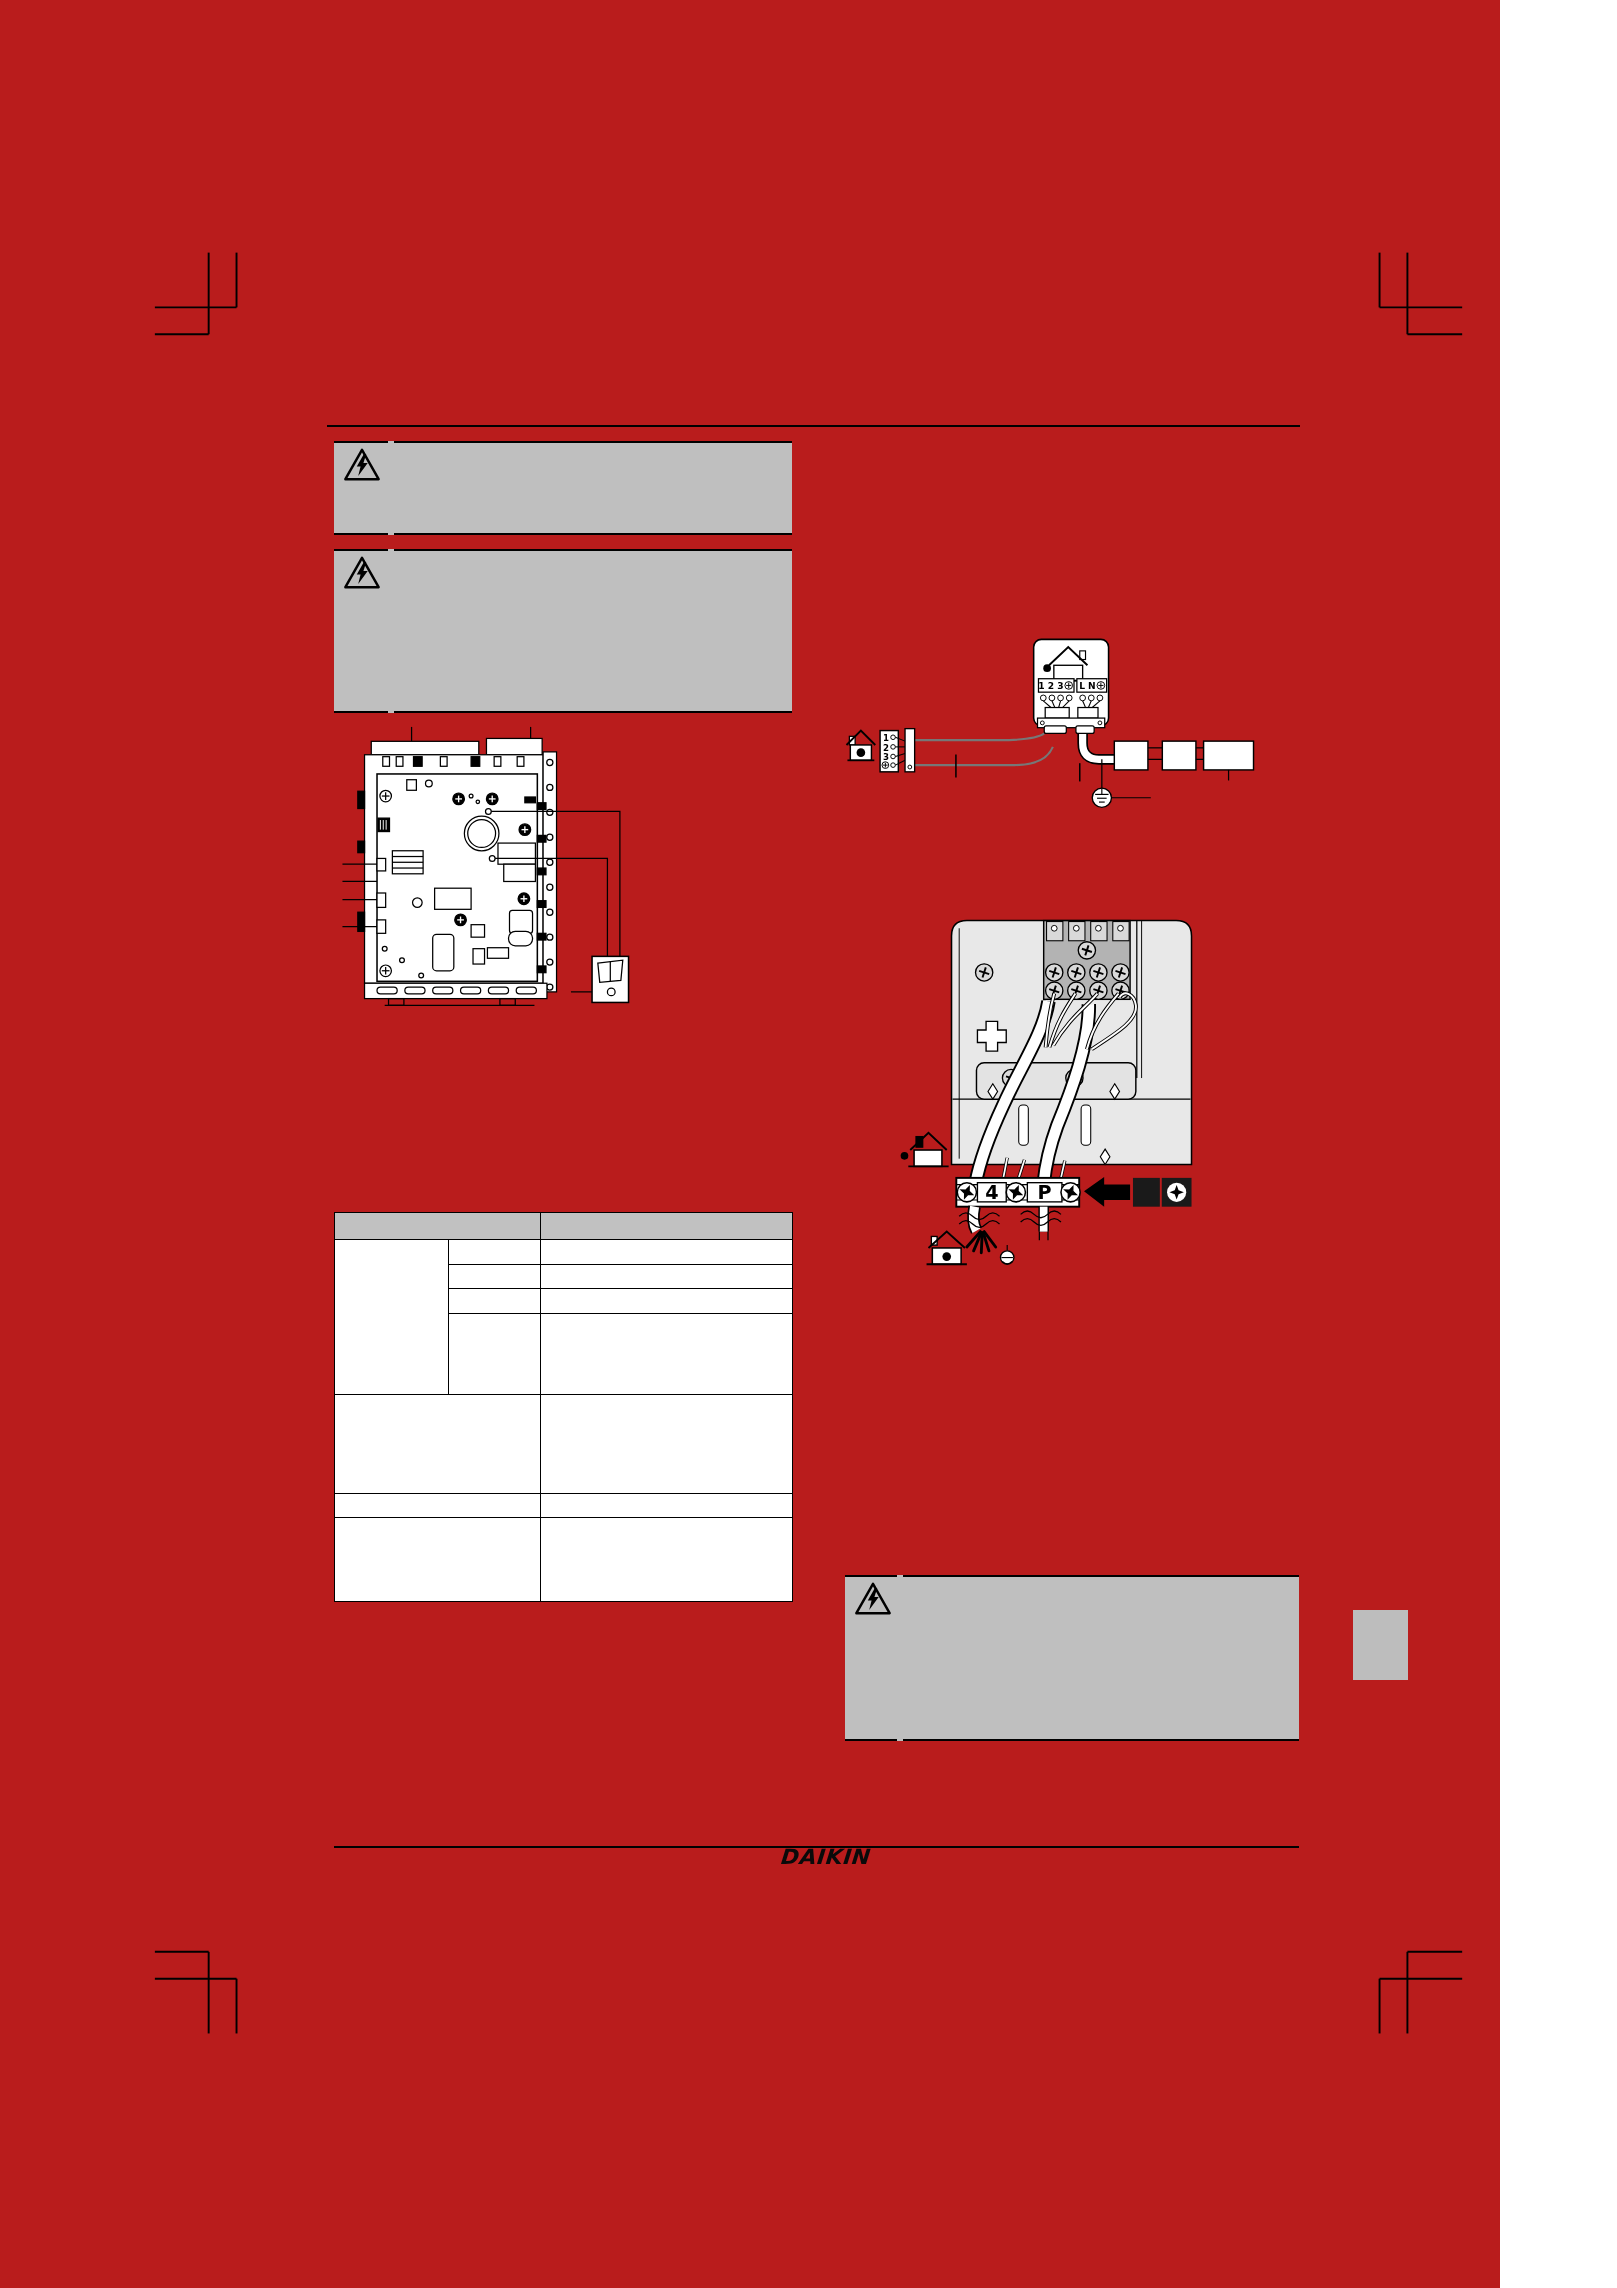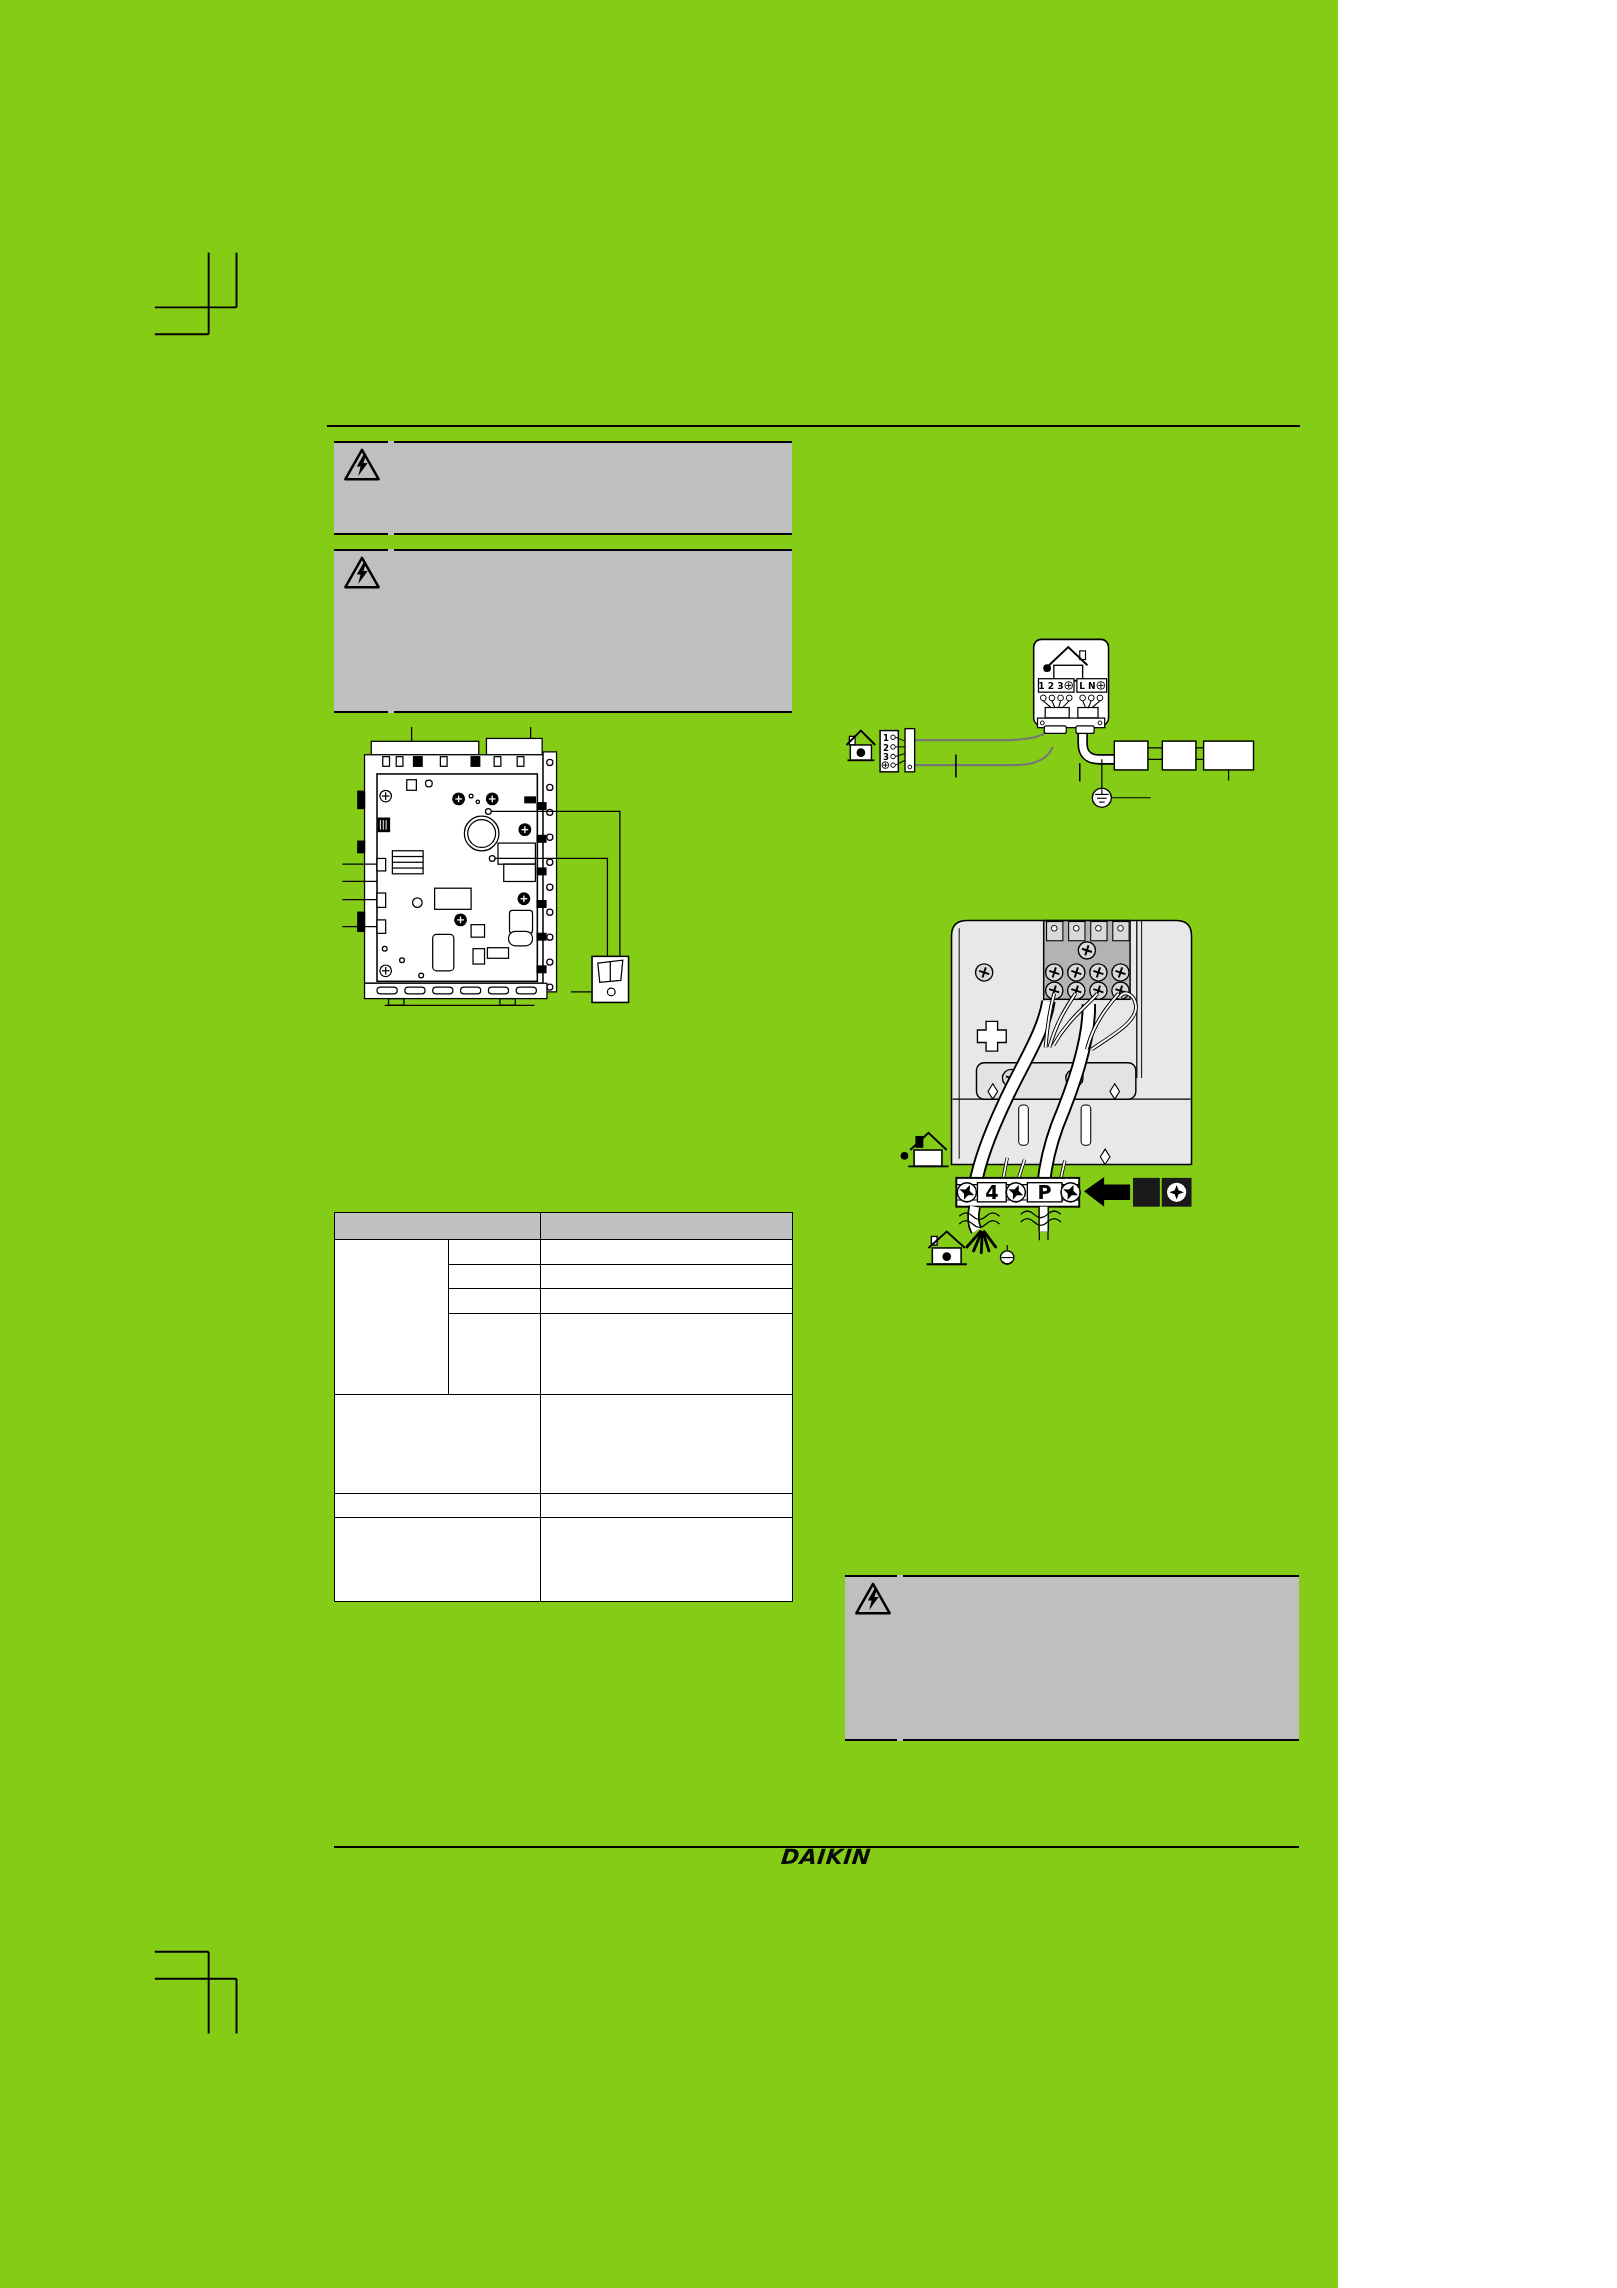--- a/index.html
+++ b/index.html
@@ -1,17 +1,17 @@
 <!DOCTYPE html>
 <html><head>
 <meta charset="utf-8">
 <style>
   html,body{margin:0;padding:0;background:#fff;}
   body{font-family:"DejaVu Sans","Liberation Sans",sans-serif;}
-  #page{position:relative;width:1338px;height:2288px;background:#84cc16;overflow:hidden;}
+  #page{position:relative;width:1500px;height:2288px;background:#b91c1c;overflow:hidden;}
   .abs{position:absolute;}
   .rule{position:absolute;height:1.9px;background:#000;}
   .warnbox{position:absolute;background:#bfbfbf;}
   .warnbox .bline{position:absolute;left:0;right:0;height:1.9px;
     background:linear-gradient(90deg,#000 0 54px,#bfbfbf 54px 60px,#000 60px 100%);}
   .warnbox .bline.top{top:0;}
   .warnbox .bline.bot{bottom:0;}
   .warnbox svg.wicon{position:absolute;left:8.6px;top:5.8px;}
   table.spec{position:absolute;left:334px;top:1212px;border-collapse:collapse;table-layout:fixed;}
   table.spec td{border:1.9px solid #000;padding:0;background:#fff;}

